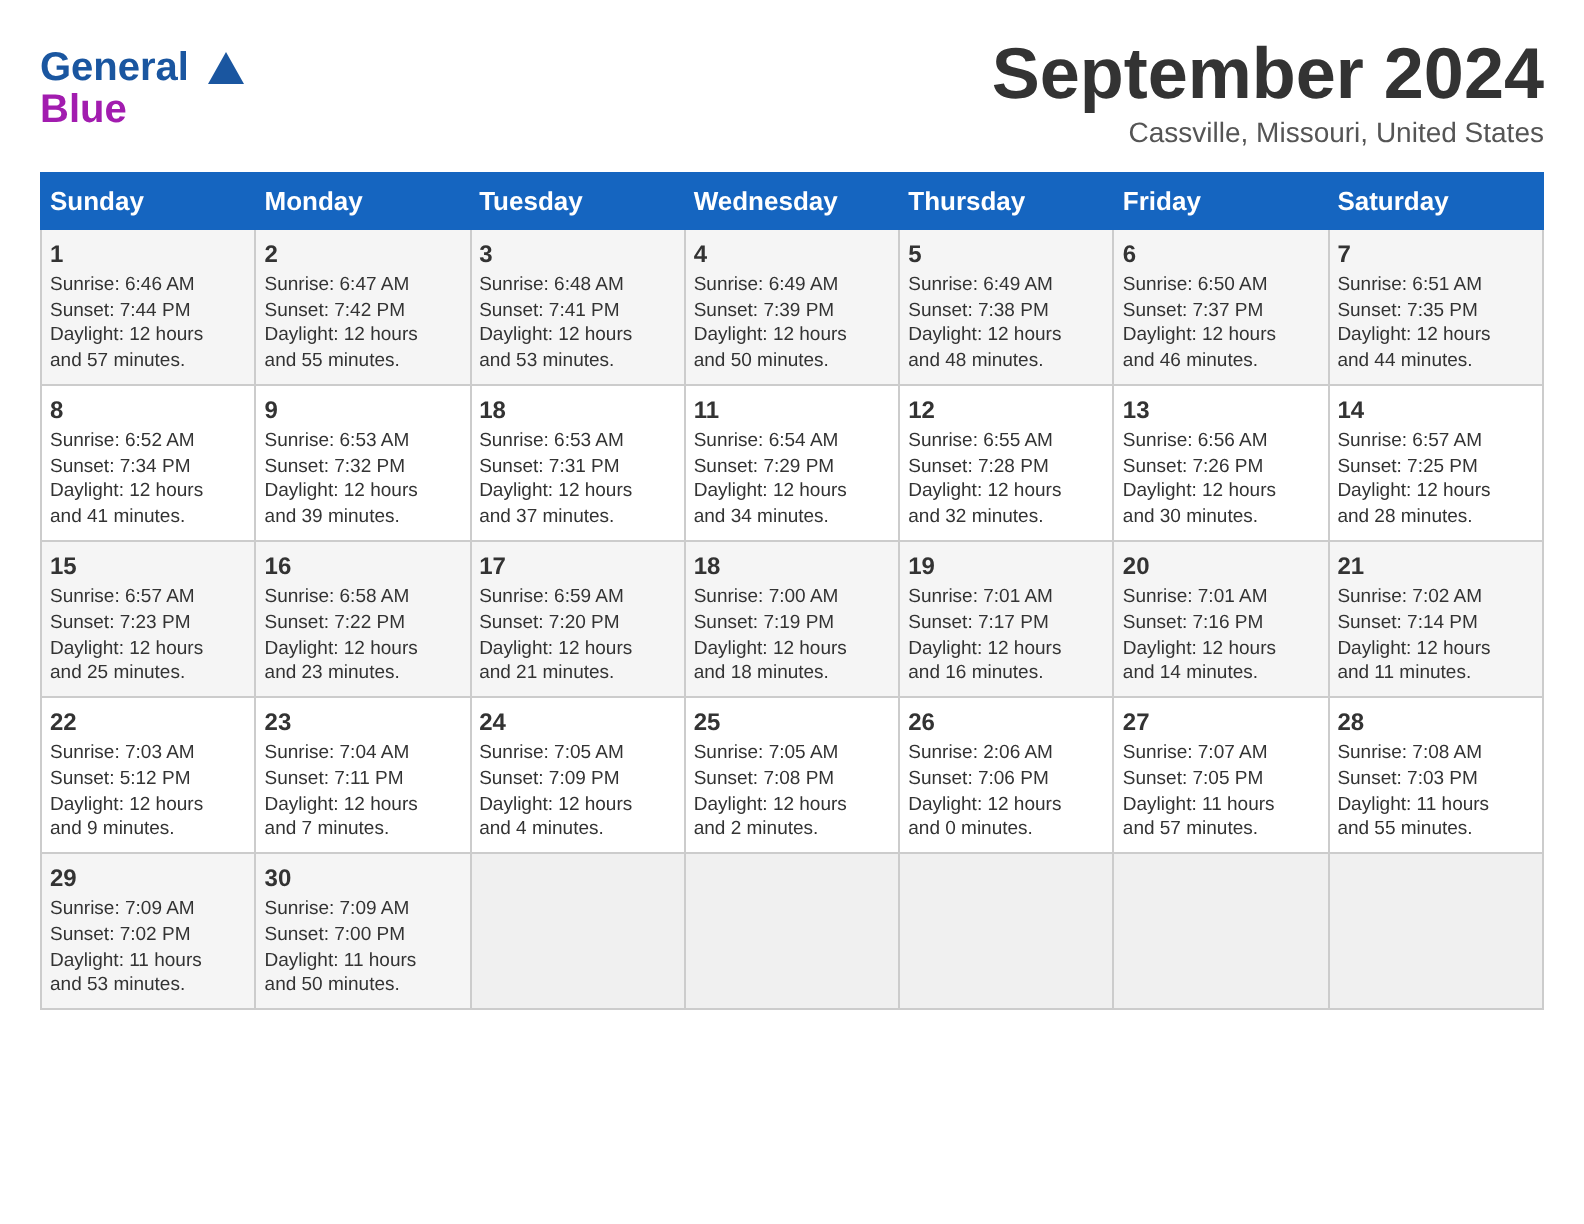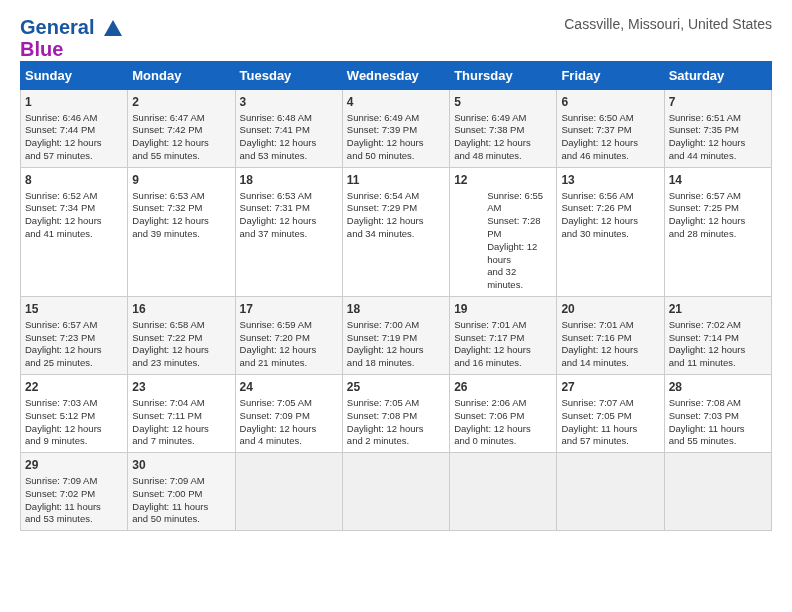--- a/index.html
+++ b/index.html
@@ -10,21 +10,22 @@
       height: 612px;
       overflow: hidden;
     }
     .page {
       width: 792px;
       padding: 16px 20px 10px 20px;
     }
     .header-area {
       display: flex;
       justify-content: space-between;
-      align-items: flex-start;
+      align-items: center;
+      margin-bottom: 12px;
     }
     .logo {
       display: flex;
       align-items: center;
     }
     .title-area {
       text-align: right;
     }
     .month-title {
       font-size: 36px;
@@ -92,20 +93,21 @@
             <svg style="display:inline-block;vertical-align:middle;margin-left:2px;" width="22" height="22" viewBox="0 0 22 22">
               <polygon points="11,2 20,18 2,18" fill="#1a56a0"></polygon>
             </svg>
           </div>
           <div></div>
         </div>
         <div style="font-size:20px;font-weight:bold;color:#a21caf;margin-top:-2px;">Blue</div>
       </div>
     </div>
     <div class="title-area">
+      <div class="month-title">September 2024</div>
       <div class="location">Cassville, Missouri, United States</div>
     </div>
   </div>
 
   <table>
     <thead>
       <tr id="header-row">
           <th>Sunday</th>
           <th>Monday</th>
           <th>Tuesday</th>
@@ -191,21 +193,21 @@
           </td>
           <td>
             <span class="day-num">11</span>
             <div class="cell-text" style="white-space: pre-line;">Sunrise: 6:54 AM
 Sunset: 7:29 PM
 Daylight: 12 hours
 and 34 minutes.</div>
           </td>
           <td>
             <span class="day-num">12</span>
-            <div class="cell-text" style="white-space: pre-line; margin-left: 33px;">Sunrise: 6:55 AM
+            <div class="cell-text" style="white-space: pre-line;">Sunrise: 6:55 AM
 Sunset: 7:28 PM
 Daylight: 12 hours
 and 32 minutes.</div>
           </td>
           <td>
             <span class="day-num">13</span>
             <div class="cell-text" style="white-space: pre-line;">Sunrise: 6:56 AM
 Sunset: 7:26 PM
 Daylight: 12 hours
 and 30 minutes.</div>

